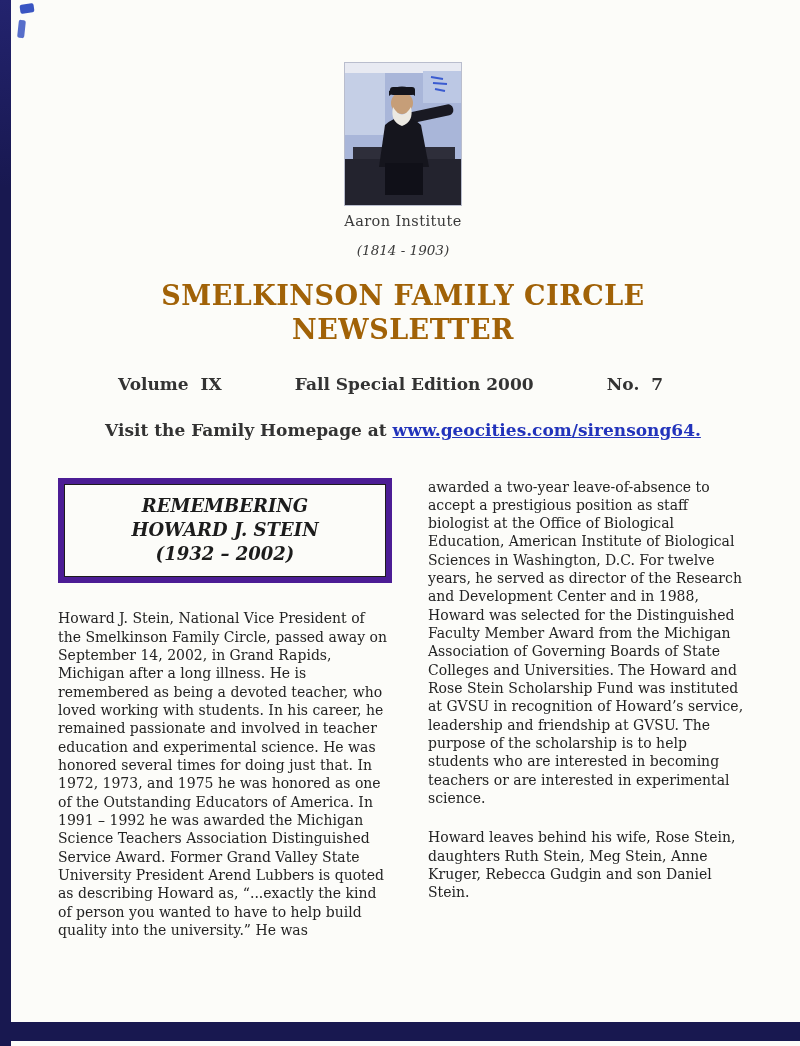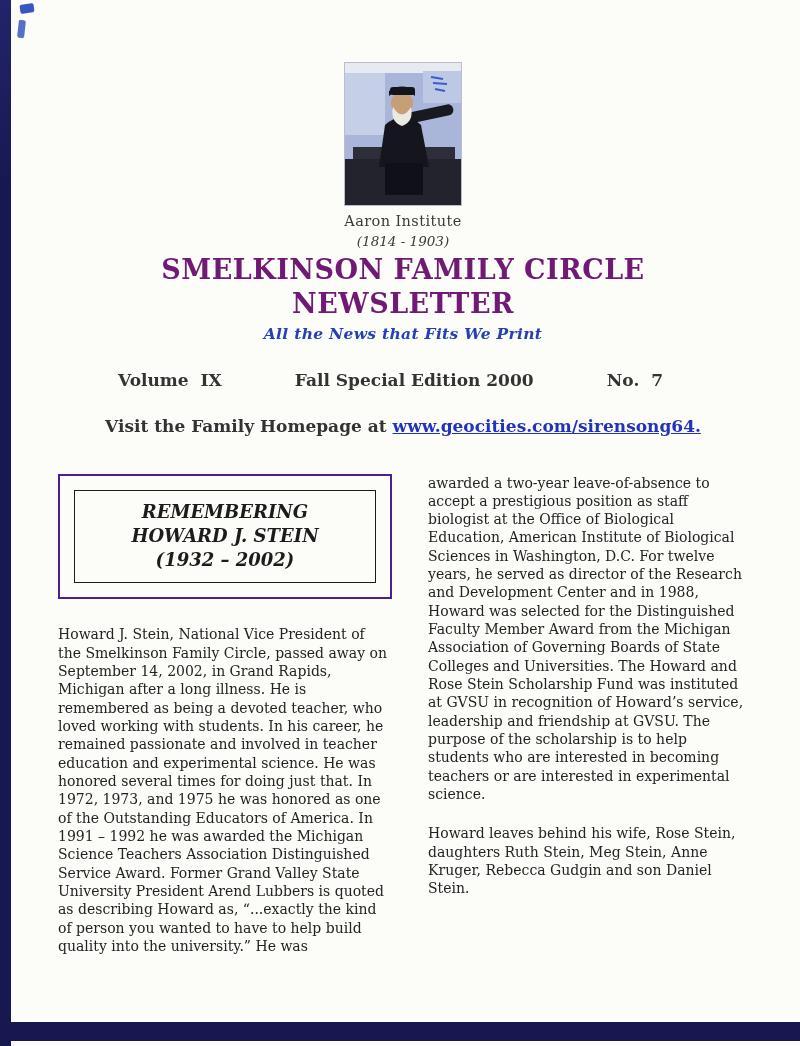--- a/index.html
+++ b/index.html
@@ -38,26 +38,26 @@
     position: absolute; left: 58px; top: 0; width: 690px;
   }
   .photo-wrap {
     width: 118px; height: 144px;
     margin: 62px auto 0 auto;
     border: 1px solid #b9bdcd;
     overflow: hidden;
   }
   .caption { text-align: center; margin-top: 7px; }
   .caption-name { font-size: 14.5px; color: #3a3a3a; letter-spacing: .4px; }
-  .caption-years { font-size: 13.5px; color: #3a3a3a; font-style: italic; margin-top: 4px; }
+  .caption-years { font-size: 13.5px; color: #3a3a3a; font-style: italic; margin-top: 13px; }
 
   .title {
-    margin-top: 4px;
-    text-align: center;
-    color: #701a75;
+    margin-top: 21px;
+    text-align: center;
+    color: #a16207;
     font-weight: bold;
     font-size: 27px;
     line-height: 1.25;
     letter-spacing: .5px;
   }
   .tagline {
     text-align: center;
     color: #2440b4;
     font-weight: bold;
     font-style: italic;
@@ -92,22 +92,22 @@
 
   .columns {
     margin-top: 38px;
     display: flex;
     gap: 36px;
   }
   .col-left { width: 334px; flex: 0 0 334px; }
   .col-right { width: 320px; flex: 0 0 320px; }
 
   .memorial-box {
-    border: 2px solid #4c1d95;
-    padding: 14px;
+    border: 6px solid #4c1d95;
+    padding: 0;
   }
   .memorial-box-inner {
     border: 1px solid #1c1c1c;
     padding: 9px 4px 10px 4px;
     text-align: center;
     font-weight: bold;
     font-style: italic;
     font-size: 18px;
     line-height: 1.35;
     color: #1c1c1c;
@@ -156,21 +156,20 @@
 
     <div class="caption">
       <div class="caption-name">Aaron Institute</div>
       <div class="caption-years">(1814 - 1903)</div>
     </div>
 
     <div class="title">
       <div>SMELKINSON FAMILY CIRCLE</div>
       <div>NEWSLETTER</div>
     </div>
-    <div class="tagline">All the News that Fits We Print</div>
 
     <div class="volume-row">
       <span>Volume  IX</span>
       <span>Fall Special Edition 2000</span>
       <span>No.  7</span>
     </div>
 
     <div class="homepage-line">
       <span>Visit the Family Homepage at </span><a href="#">www.geocities.com/sirensong64.</a>
     </div>

